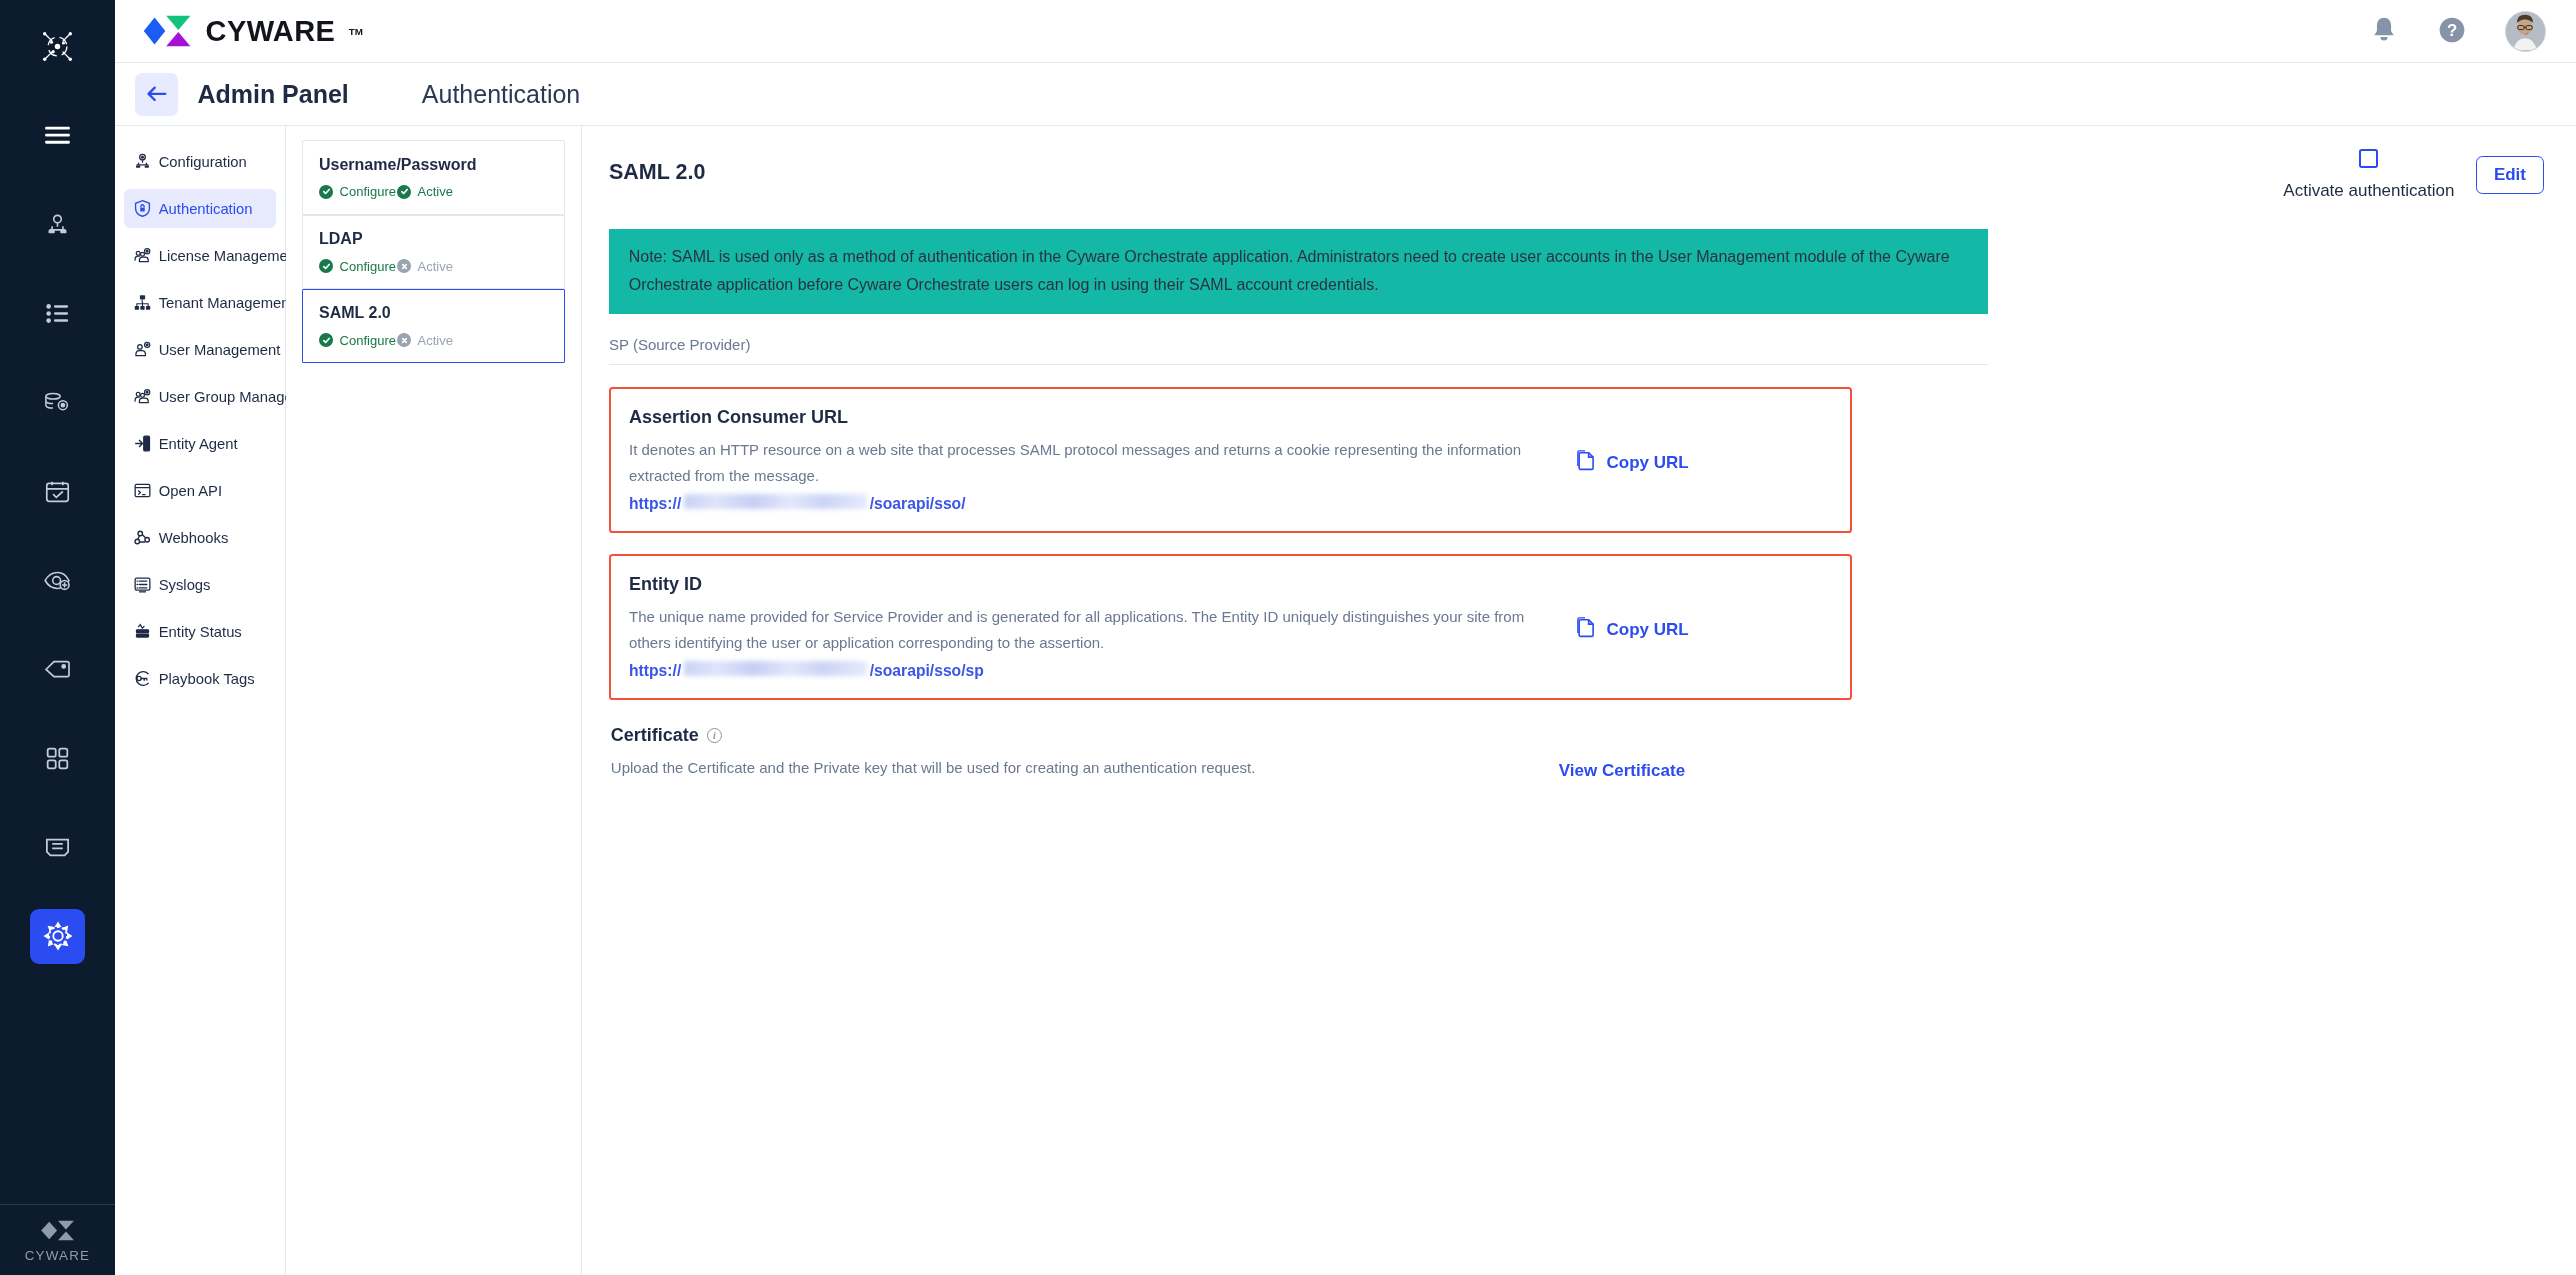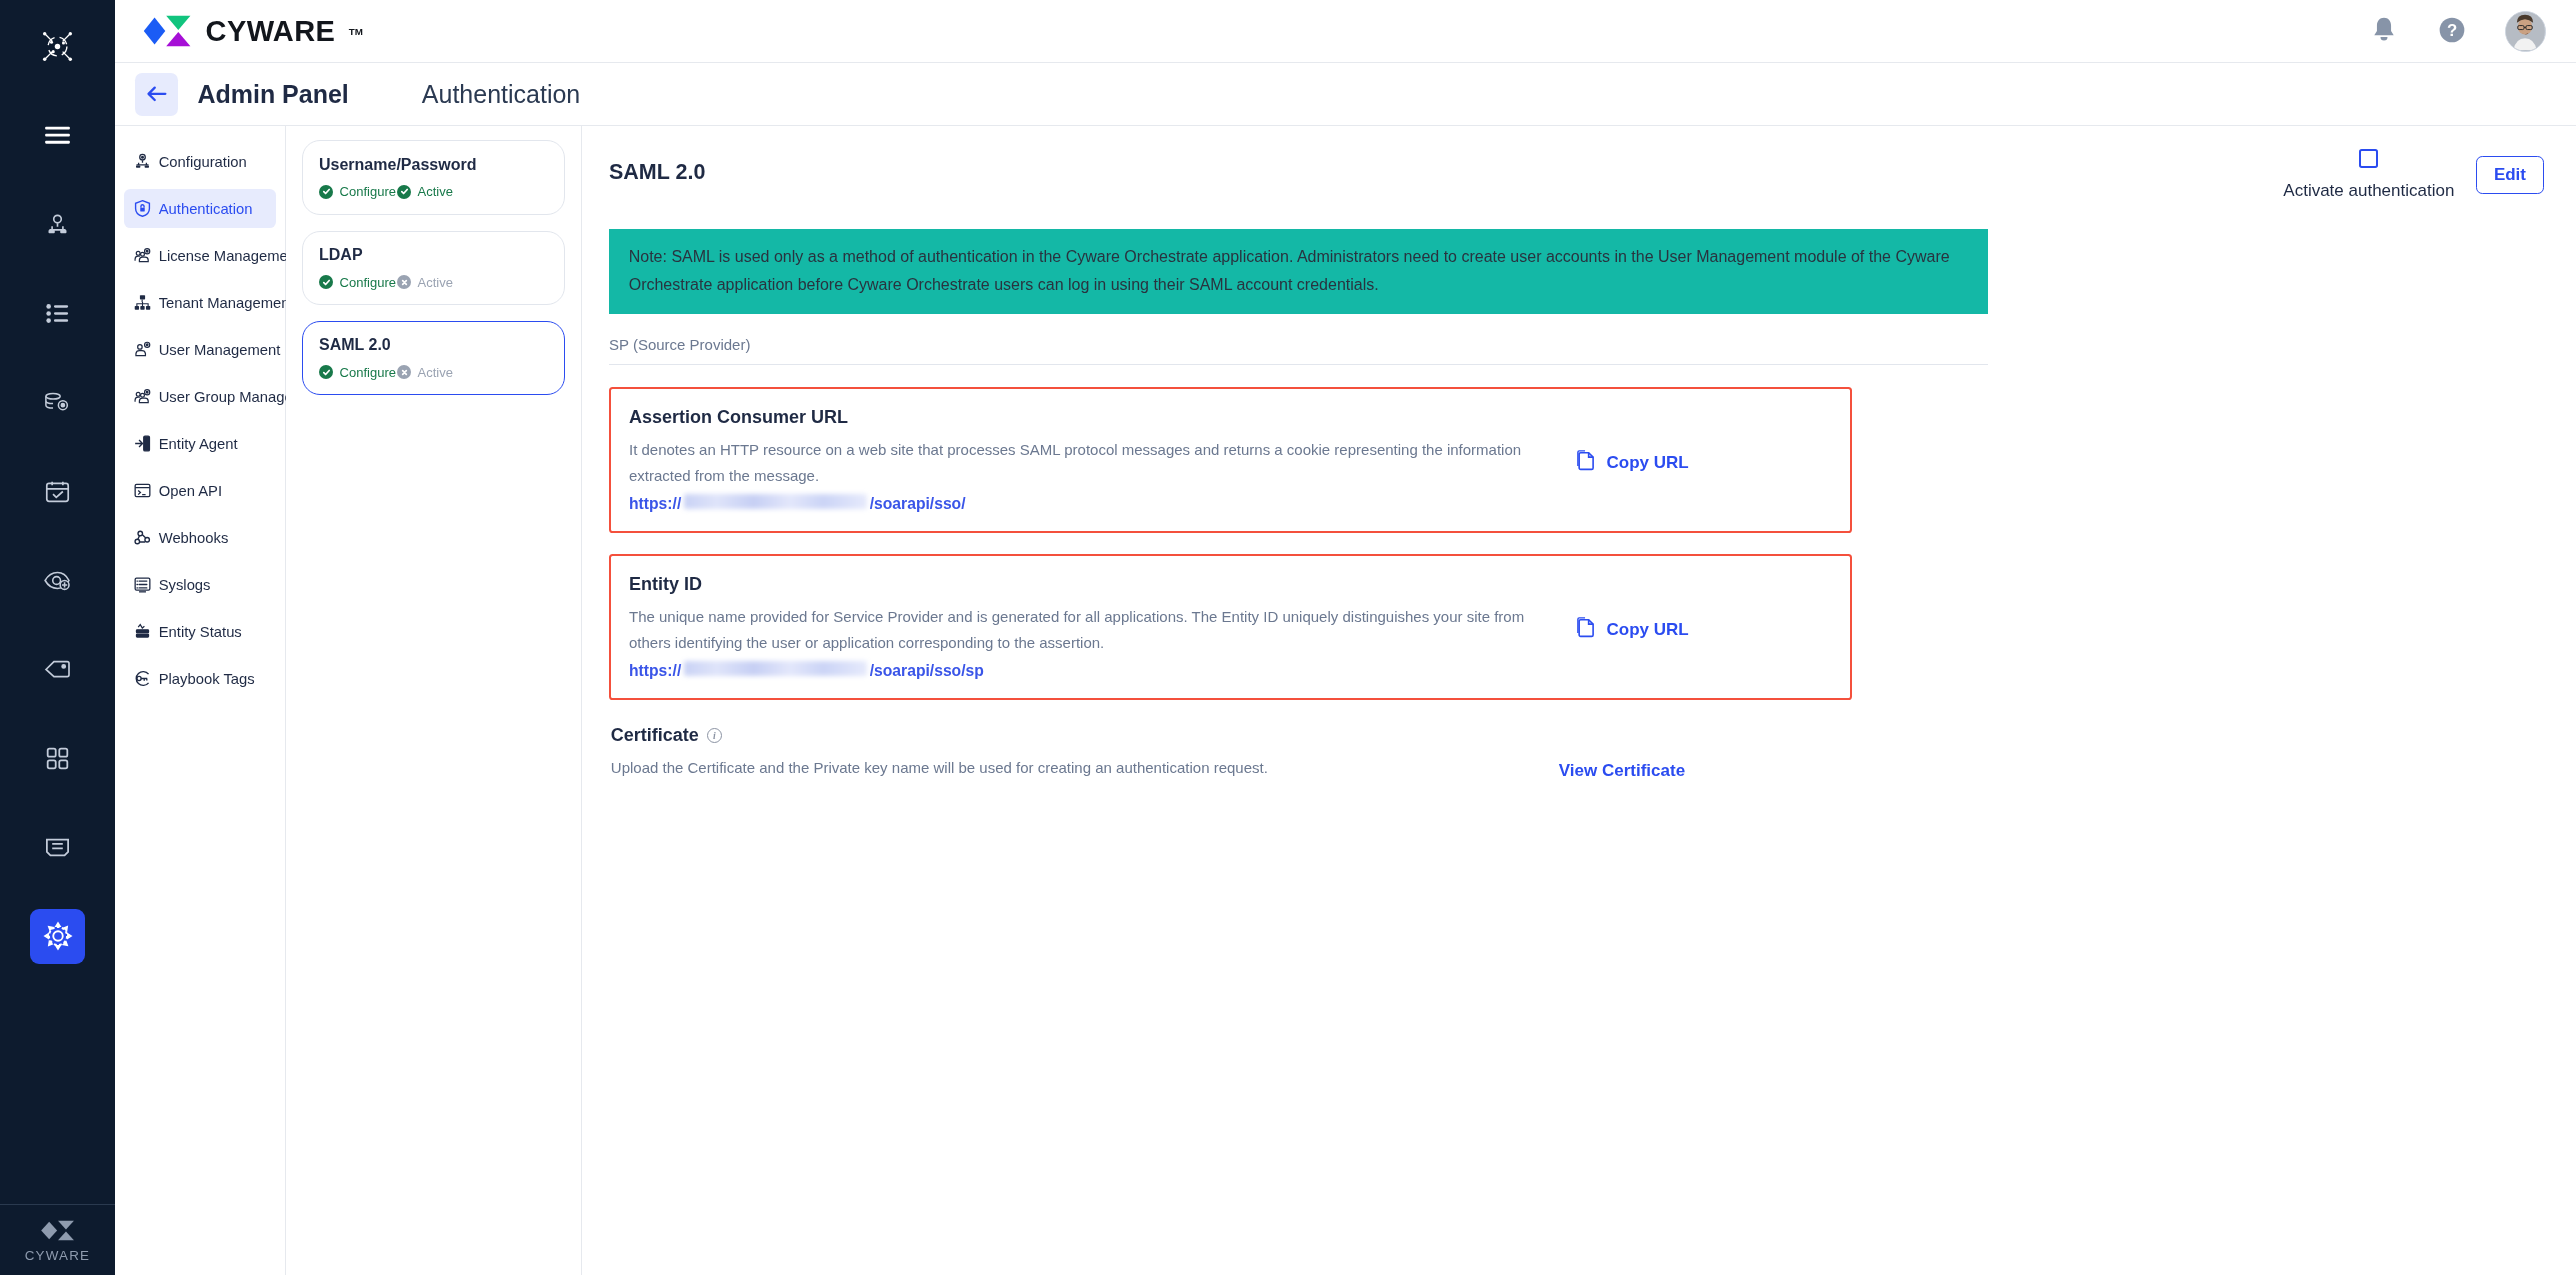--- a/index.html
+++ b/index.html
@@ -111,23 +111,22 @@
   .menu-item.active .menu-label { color: #2b4cf0; }
 
   
   .authcol {
     width: 295px; flex: 0 0 295px;
     padding: 14.3px 16px 0 16px;
     background: #fff;
   }
   .authcard {
     border: 0.9px solid #e2e6ed;
-    border-radius: 18px;
+    border-radius: 1px;
     padding: 14.3px 16px 14.3px 16px;
-    margin-bottom: 16px;
     background: #fff;
     cursor: pointer;
   }
   .authcard.selected { border: 1.8px solid #2b4cf0; }
   .authcard-title { font-size: 16px; font-weight: 700; color: #1f2a44; margin-bottom: 10.7px; }
   .authcard-meta { display: flex; align-items: center; gap: 1px; }
   .pill { display: flex; align-items: center; gap: 6.3px; font-size: 13px; }
   .pill .dot { width: 14.3px; height: 14.3px; flex:0 0 14.3px; border-radius: 50%; display:flex; align-items:center; justify-content:center; }
   .pill.ok .dot { background: #18794a; }
   .pill.ok { color: #18794a; }
@@ -674,21 +673,21 @@
             <span>Copy URL</span>
           </div>
         </div>
 
         <div class="cert-block">
           <div class="cert-main">
             <div class="cert-title">
               <span>Certificate</span>
               <span class="info-i">i</span>
             </div>
-            <div class="cert-desc">Upload the Certificate and the Private key name will be used for creating an authentication request.</div>
+            <div class="cert-desc">Upload the Certificate and the Private key that will be used for creating an authentication request.</div>
           </div>
           <div class="cert-action">View Certificate</div>
         </div>
 
       </section>
     </div>
   </div>
 </div>
 
 

